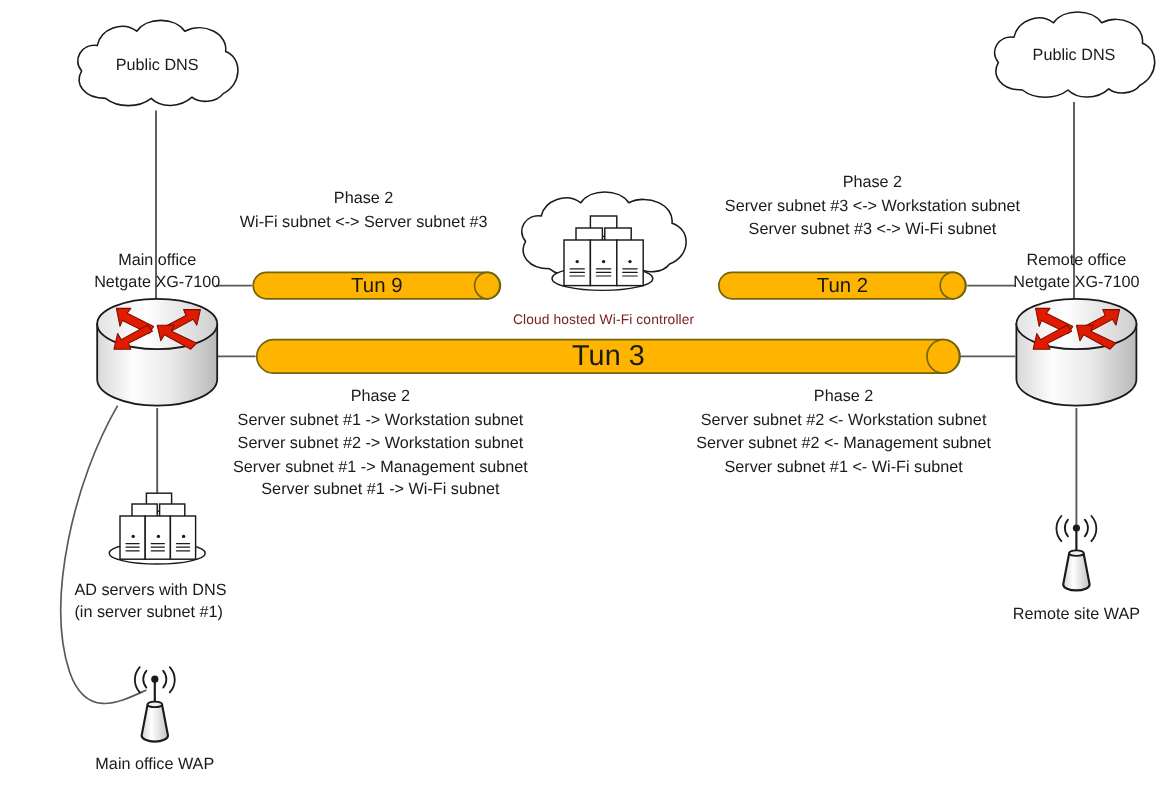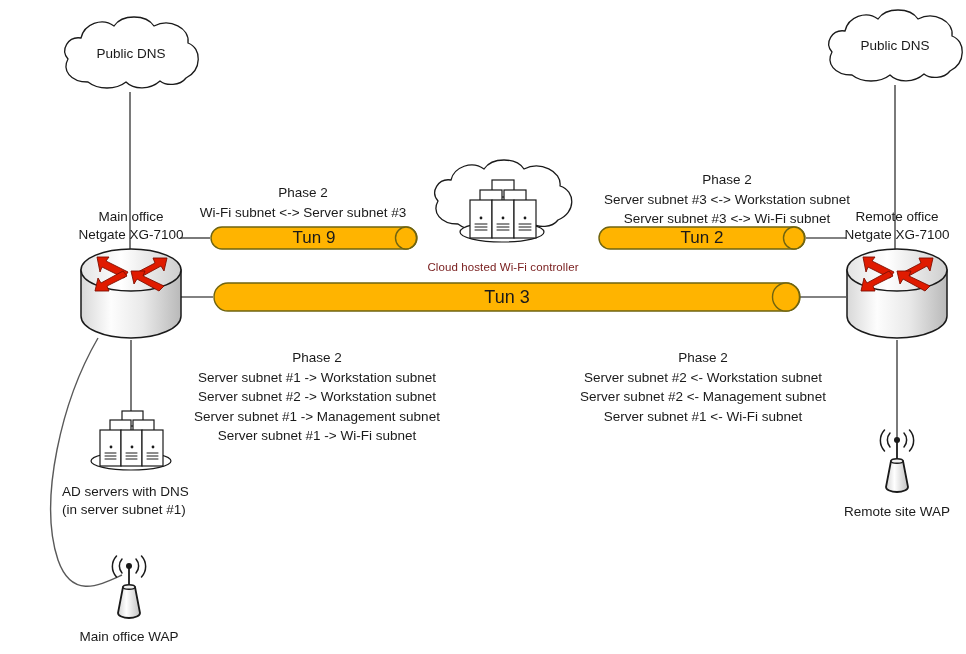--- a/index.html
+++ b/index.html
@@ -48,21 +48,20 @@
     position: absolute;
     font-size: 13.5px;
     line-height: 19.5px;
     text-align: center;
     color: #1a1a1a;
     white-space: nowrap;
     transform: translateX(-50%);
   }
   .phase-block .ptitle {
     display: block;
-    margin-top: 28px;
   }
   .phase-block .pline {
     display: block;
   }
   .cloud-label {
     position: absolute;
     font-size: 11.5px;
     color: #7a2020;
     white-space: nowrap;
     transform: translateX(-50%);
@@ -78,21 +77,21 @@
     width: 100%;
     height: 100%;
     display: flex;
     align-items: center;
     justify-content: center;
     font-size: 17px;
     color: #1a1a1a;
     pointer-events: none;
   }
   .tunnel.t3 .tunnel-text {
-    font-size: 18px;
+    font-size: 24px;
   }
   svg { display: block; overflow: visible; }
 </style>
 </head>
 <body>
 
 <div id="diagram-root">
 
   <svg id="wire-layer" width="966" height="654" viewBox="0 0 966 654">
 

